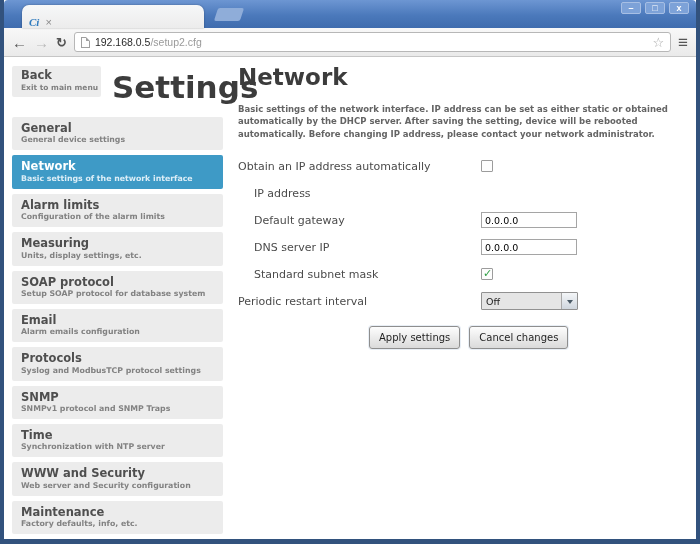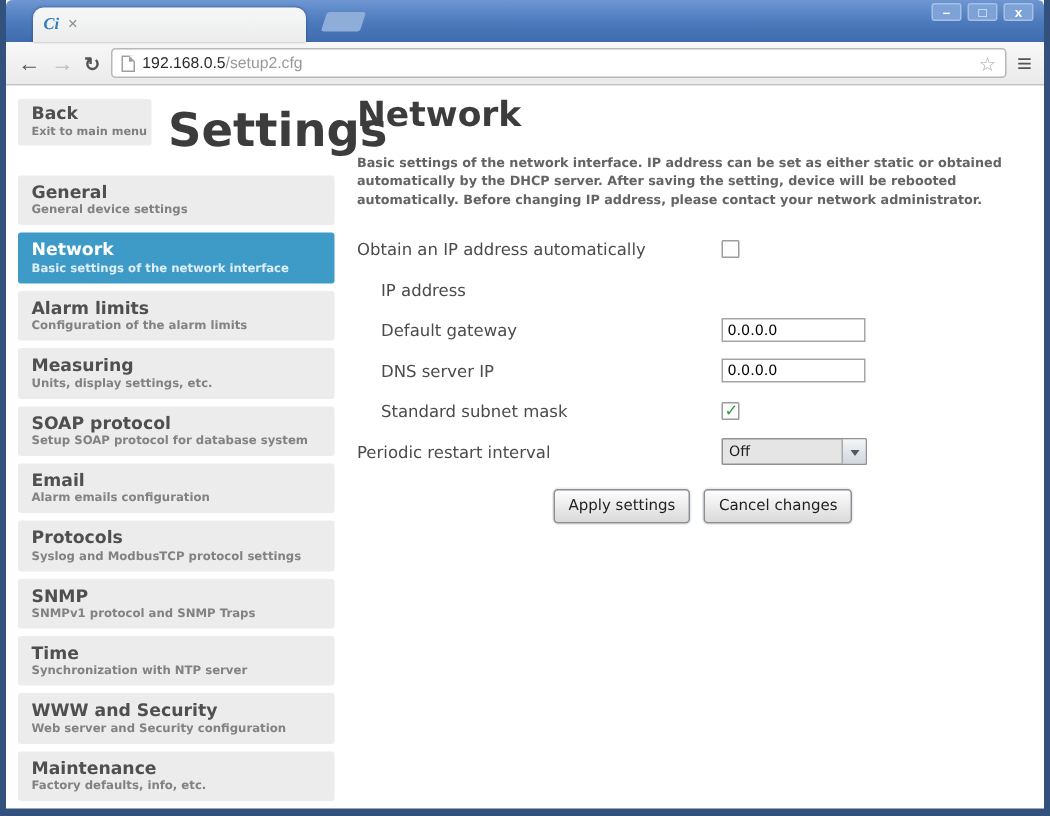--- a/index.html
+++ b/index.html
@@ -7,21 +7,21 @@
 
   .window { width:700px; height:544px; position:relative;
             border-left:4px solid #32527d; border-right:4px solid #32527d; border-bottom:5px solid #32527d;
             background:#fff; overflow:hidden; }
 
   
   .titlebar { height:28px; background:linear-gradient(#6d96d2, #4b79bb 55%, #3f6cae);
               border-radius:4px 4px 0 0; position:relative; }
   .tab { position:absolute; left:18px; top:5px; width:182px; height:23px;
          background:linear-gradient(#f6f7f8, #ececec); border-radius:7px 7px 0 0;
-         display:flex; align-items:center; padding:0 7px; gap:5px;
+         display:flex; align-items:flex-end; padding:0 7px; gap:5px;
          box-shadow:0 0 2px rgba(0,0,0,.35); font-family:"Liberation Sans", sans-serif; }
   .favicon { font-family:"Liberation Serif", serif; font-style:italic; font-weight:bold;
              color:#2f7bbf; font-size:11px; line-height:1; }
   .tab-title { font-size:9.5px; color:#4f4f4f; flex:1; white-space:nowrap; overflow:hidden; }
   .tab-close { font-size:11px; color:#8a8a8a; cursor:default; line-height:1; padding:0 1px; }
   .newtab { position:absolute; left:212px; top:8px; width:26px; height:13px;
             background:#8fadd9; border-radius:2px; transform:skewX(-18deg); }
   .winctrls { position:absolute; right:7px; top:2px; display:flex; gap:4px;
               font-family:"Liberation Sans", sans-serif; }
   .winbtn { width:20px; height:12px; background:#7da2d8; border:1px solid #a7bfe4; border-radius:2px;

